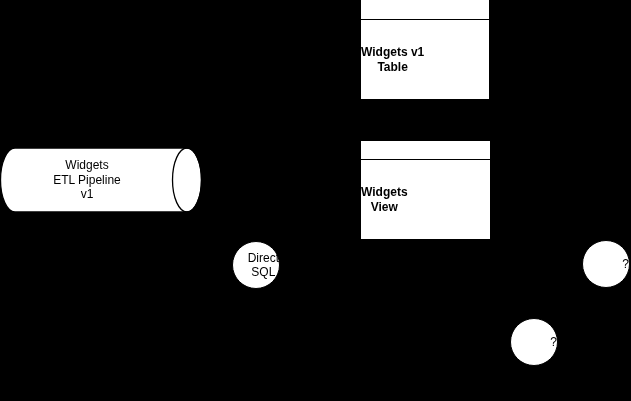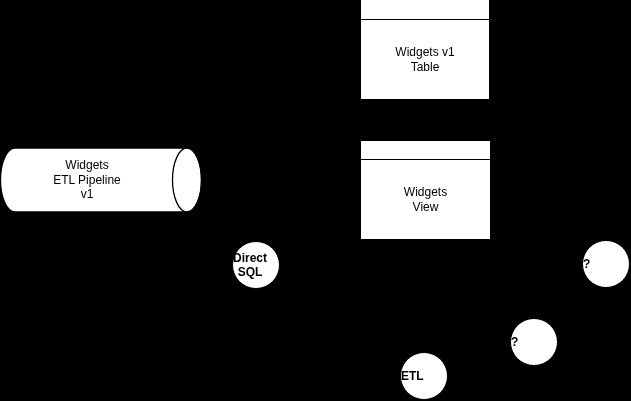--- a/index.html
+++ b/index.html
@@ -51,31 +51,31 @@
   .tbox-table { left: 360px; top: -2px; width: 130px; height: 102px; }
   .tbox-view  { left: 360px; top: 140px; width: 131px; height: 100px; }
   .tbox .band {
     border-bottom: 1px solid var(--shape-stroke, #000000);
     flex: 0 0 auto;
   }
   .tbox-table .band { height: 20px; }
   .tbox-view  .band { height: 18px; }
   .tbox .tbody {
     flex: 1 1 auto;
-    display: flex; align-items: center; justify-content: center;
+    display: flex; align-items: center;  font-weight: bold;
   }
   
   .circle {
     position: absolute;
     width: 48px; height: 48px;
     box-sizing: border-box;
     background: var(--shape-fill, #ffffff);
     border: 1px solid var(--shape-stroke, #000000);
     border-radius: 50%;
-    display: flex; align-items: center; justify-content: flex-start; font-weight: bold;
+    display: flex; align-items: center; justify-content: flex-end;
   }
   .c-directsql { left: 232px; top: 241px; }
   .c-bi        { left: 288px; top: 319px; }
   .c-etl       { left: 400px; top: 352px; }
   .c-q1        { left: 510px; top: 318px; }
   .c-q2        { left: 582px; top: 240px; }
 </style>
 </head>
 <body>
 
@@ -108,23 +108,20 @@
 View</div>
     </div>
   </div>
 
   <div class="circle c-directsql">
     <div class="node-label">Direct
 SQL</div>
   </div>
 
 
-  <div class="circle c-etl">
-    <div class="node-label">ETL</div>
-  </div>
 
   <div class="circle c-q1">
     <div class="node-label">?</div>
   </div>
 
   <div class="circle c-q2">
     <div class="node-label">?</div>
   </div>
 
 </div>

